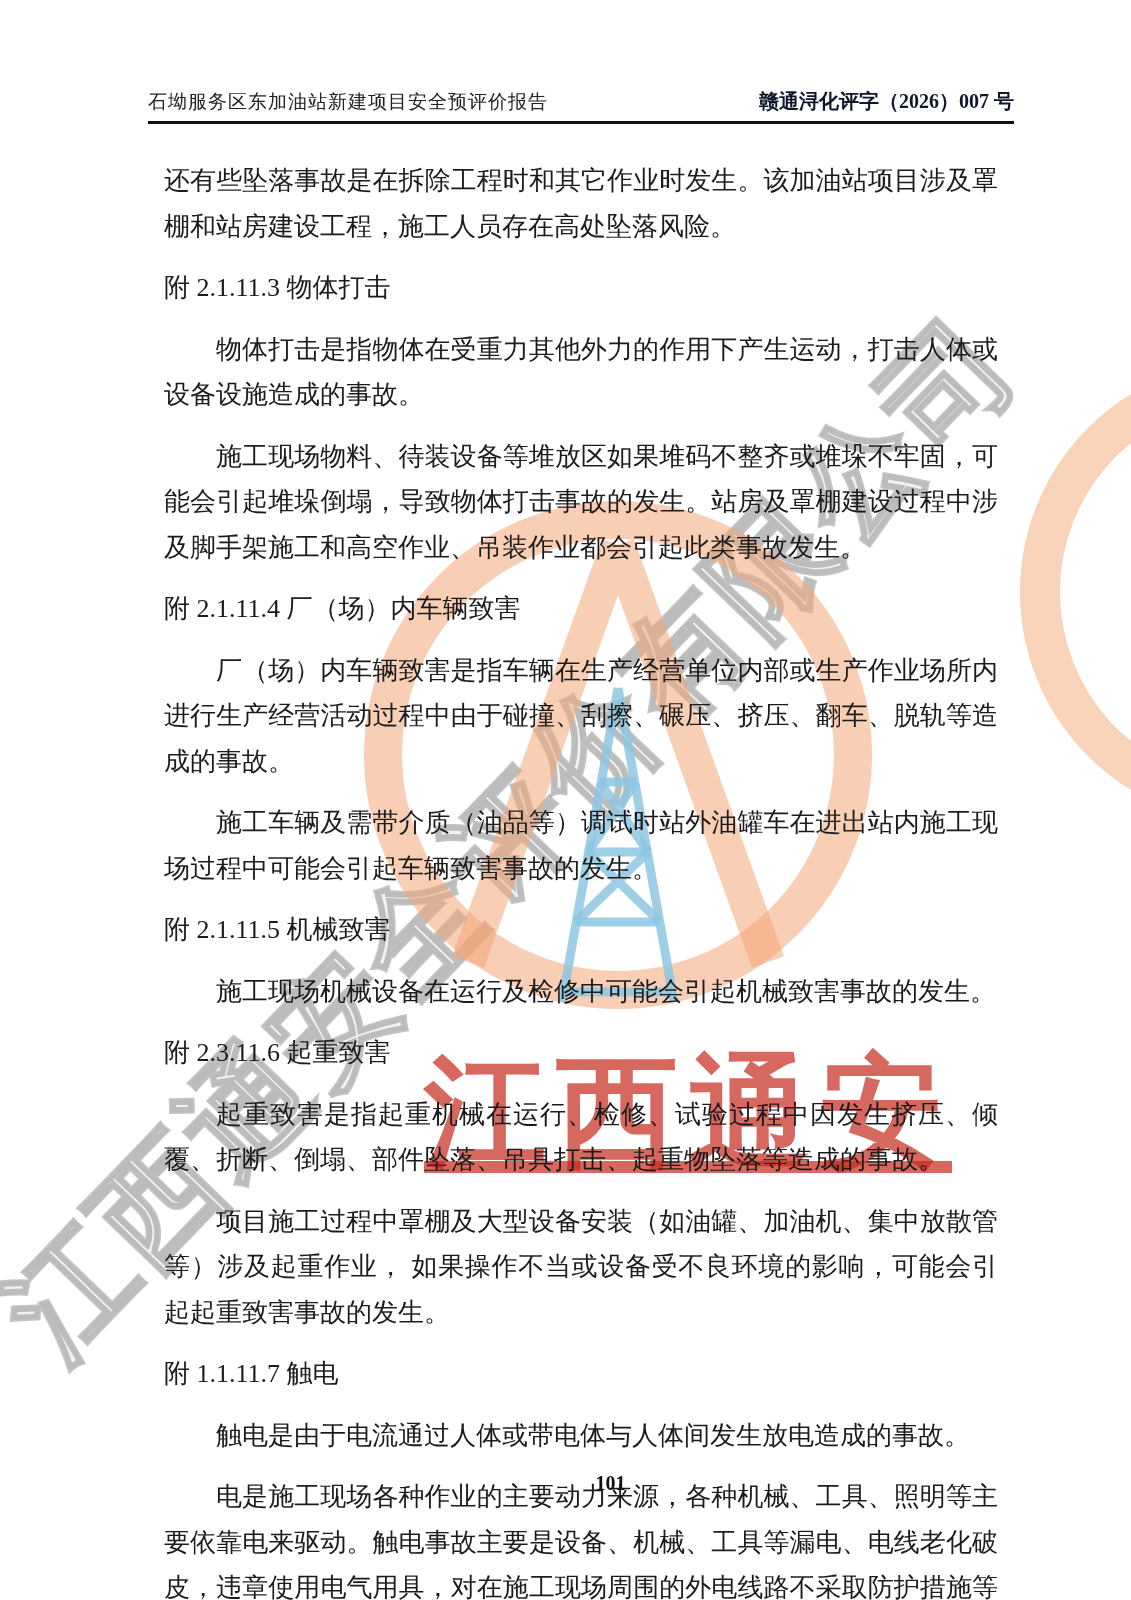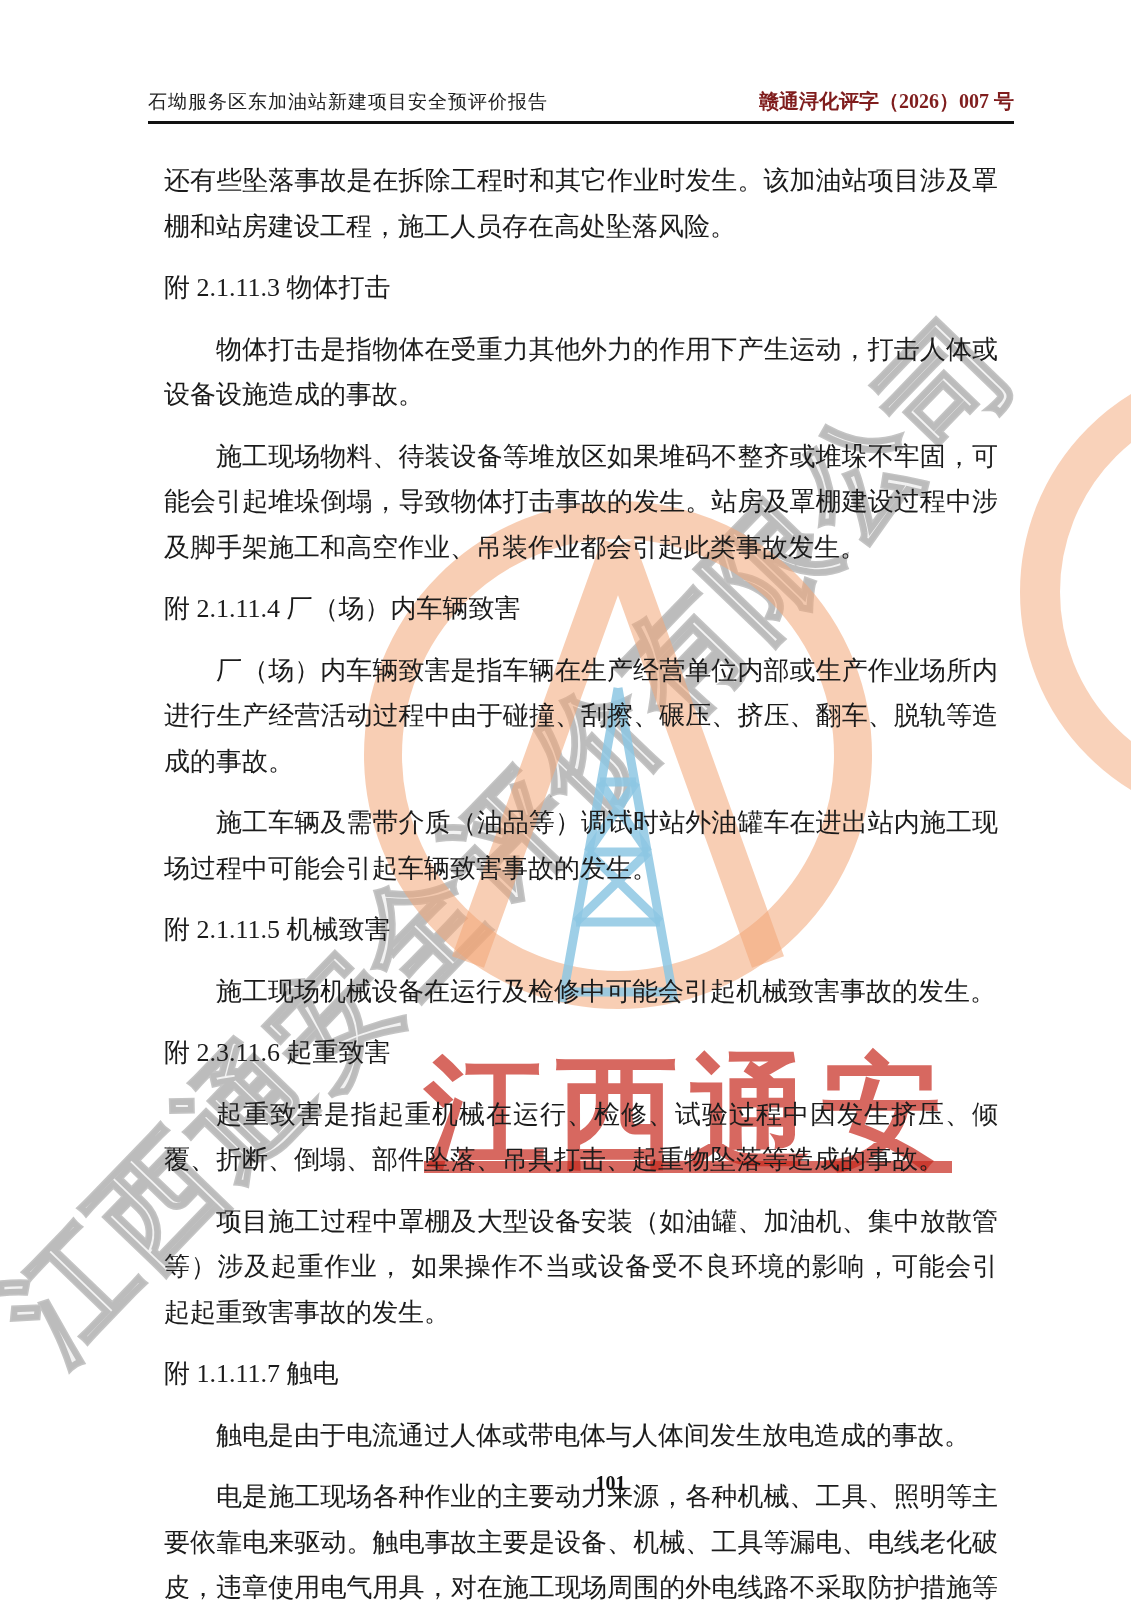--- a/index.html
+++ b/index.html
@@ -11,21 +11,21 @@
     font-family:"Liberation Serif","DejaVu Serif",serif;
     color:#1b1b1b;
   }
   
   .page-header{
     position:absolute;left:148px;top:88px;width:866px;
     display:flex;justify-content:space-between;align-items:flex-end;
     z-index:3;
   }
   .header-left{font-size:19px;letter-spacing:1px;color:#222;}
-  .header-right{font-size:20px;font-weight:bold;color:#7f1d1d;}
+  .header-right{font-size:20px;font-weight:bold;color:#0f172a;}
   .header-rule{
     position:absolute;left:148px;top:121px;width:866px;height:3px;
     background:#111;z-index:3;
   }
   
   .doc-body{
     position:absolute;left:148px;top:142px;width:866px;
     font-size:26px;line-height:45.5px;
     text-align:justify;
     z-index:2;

